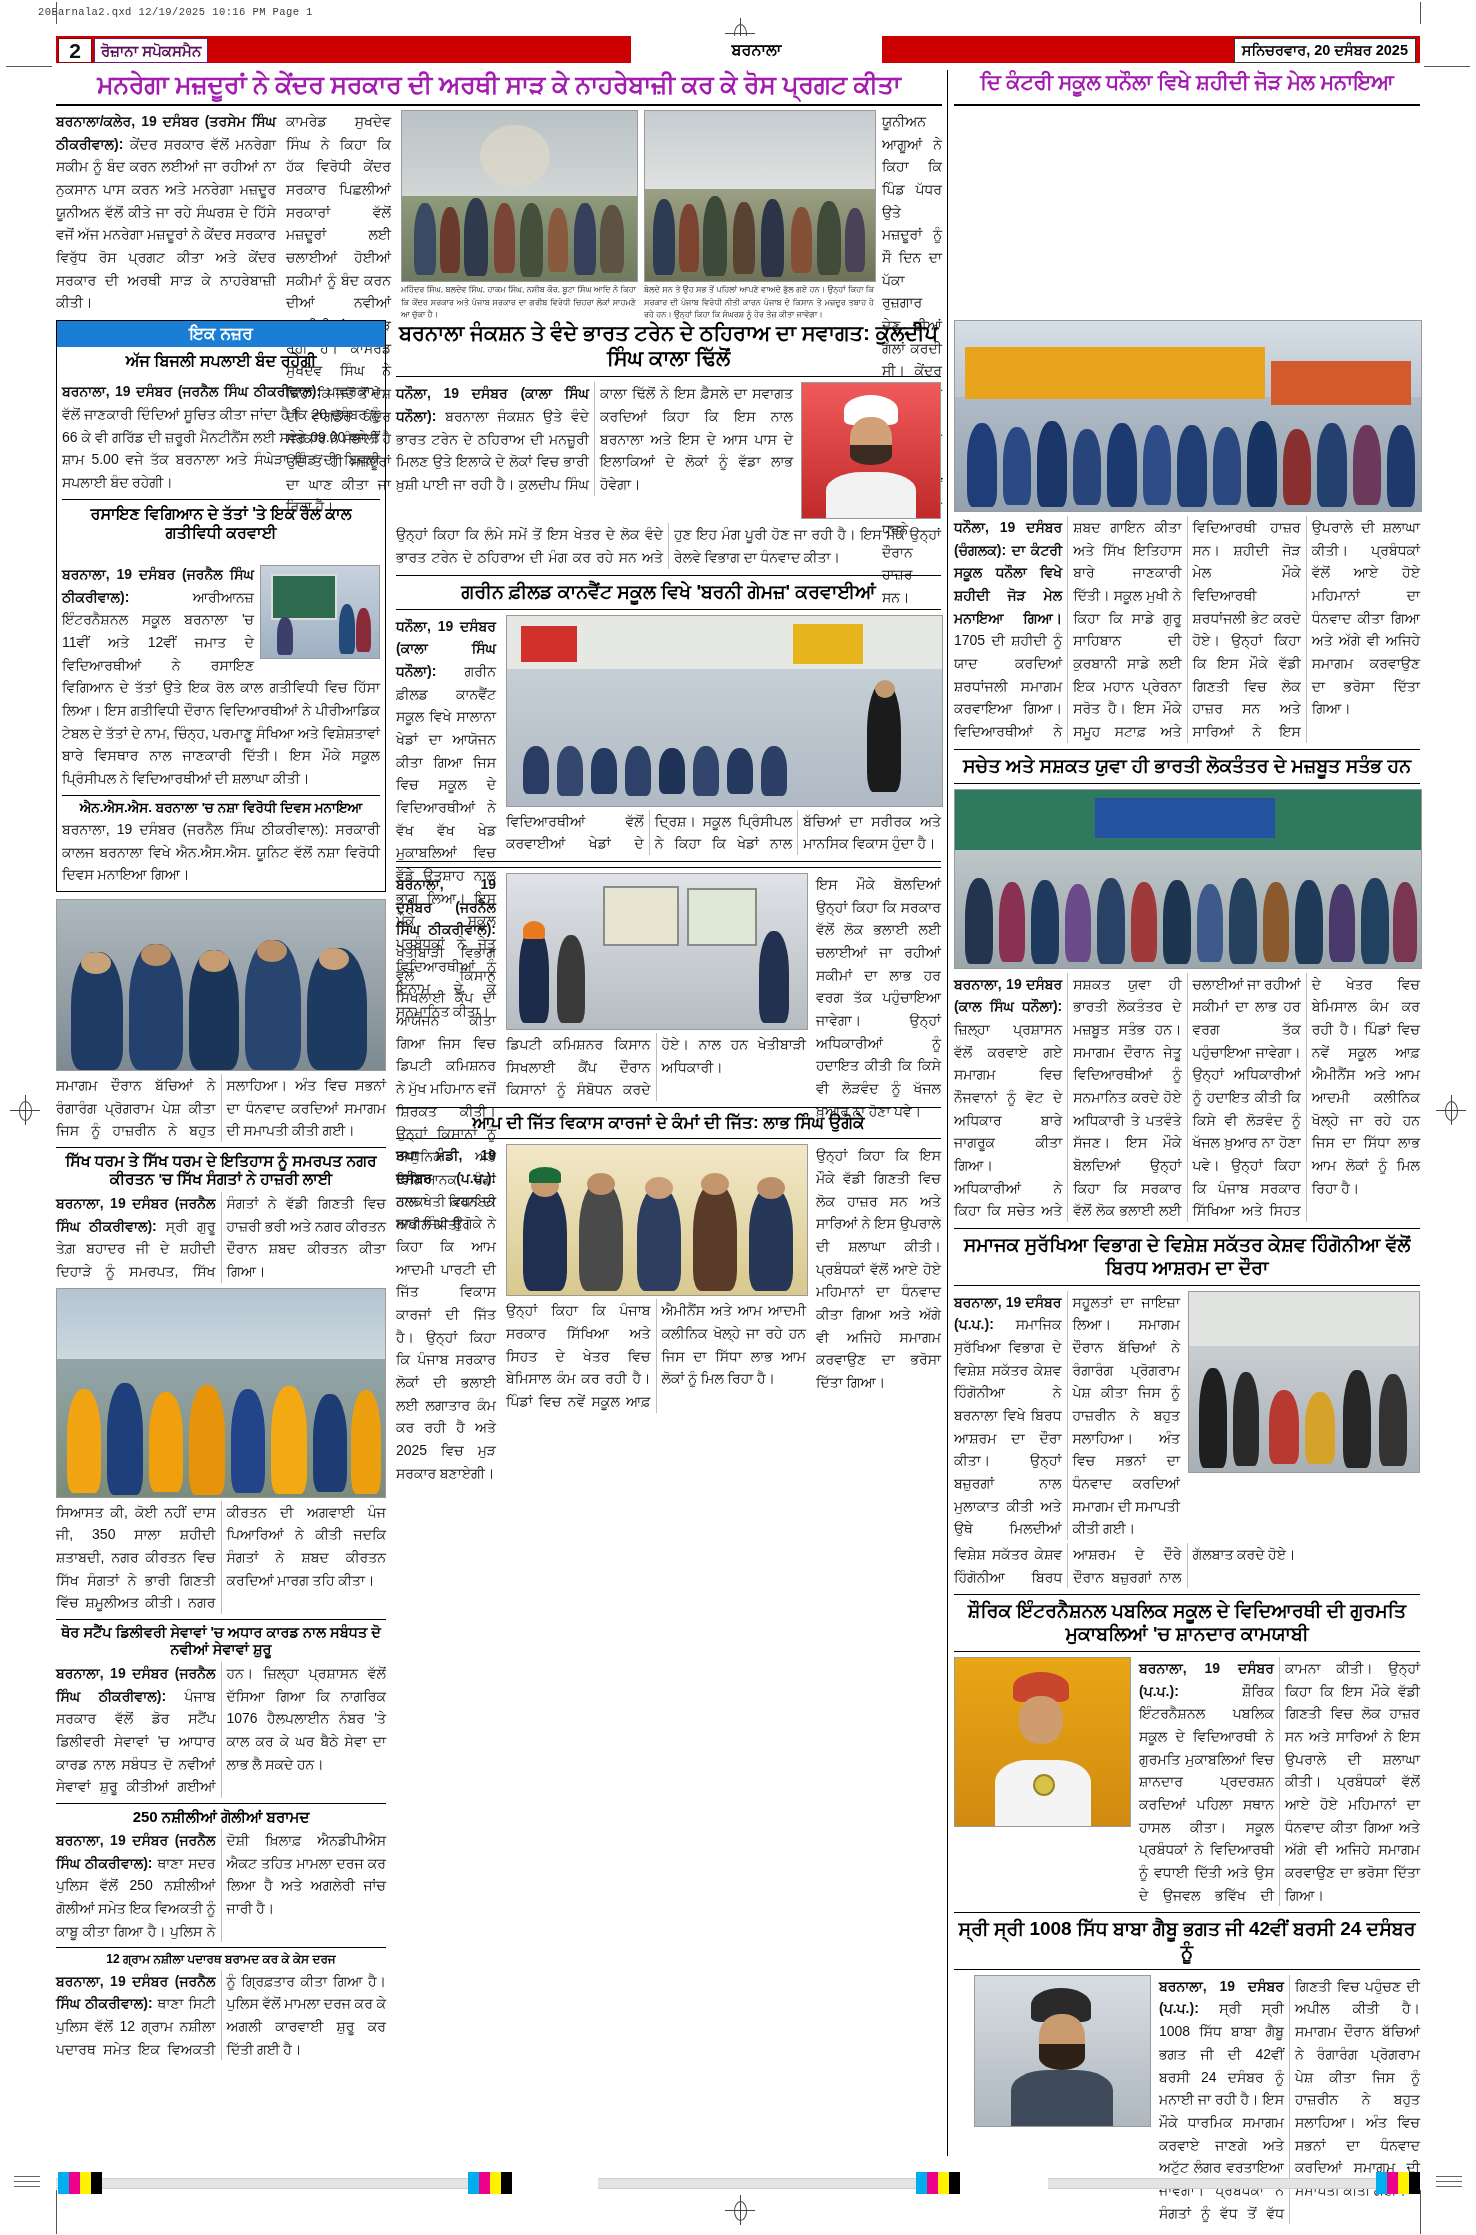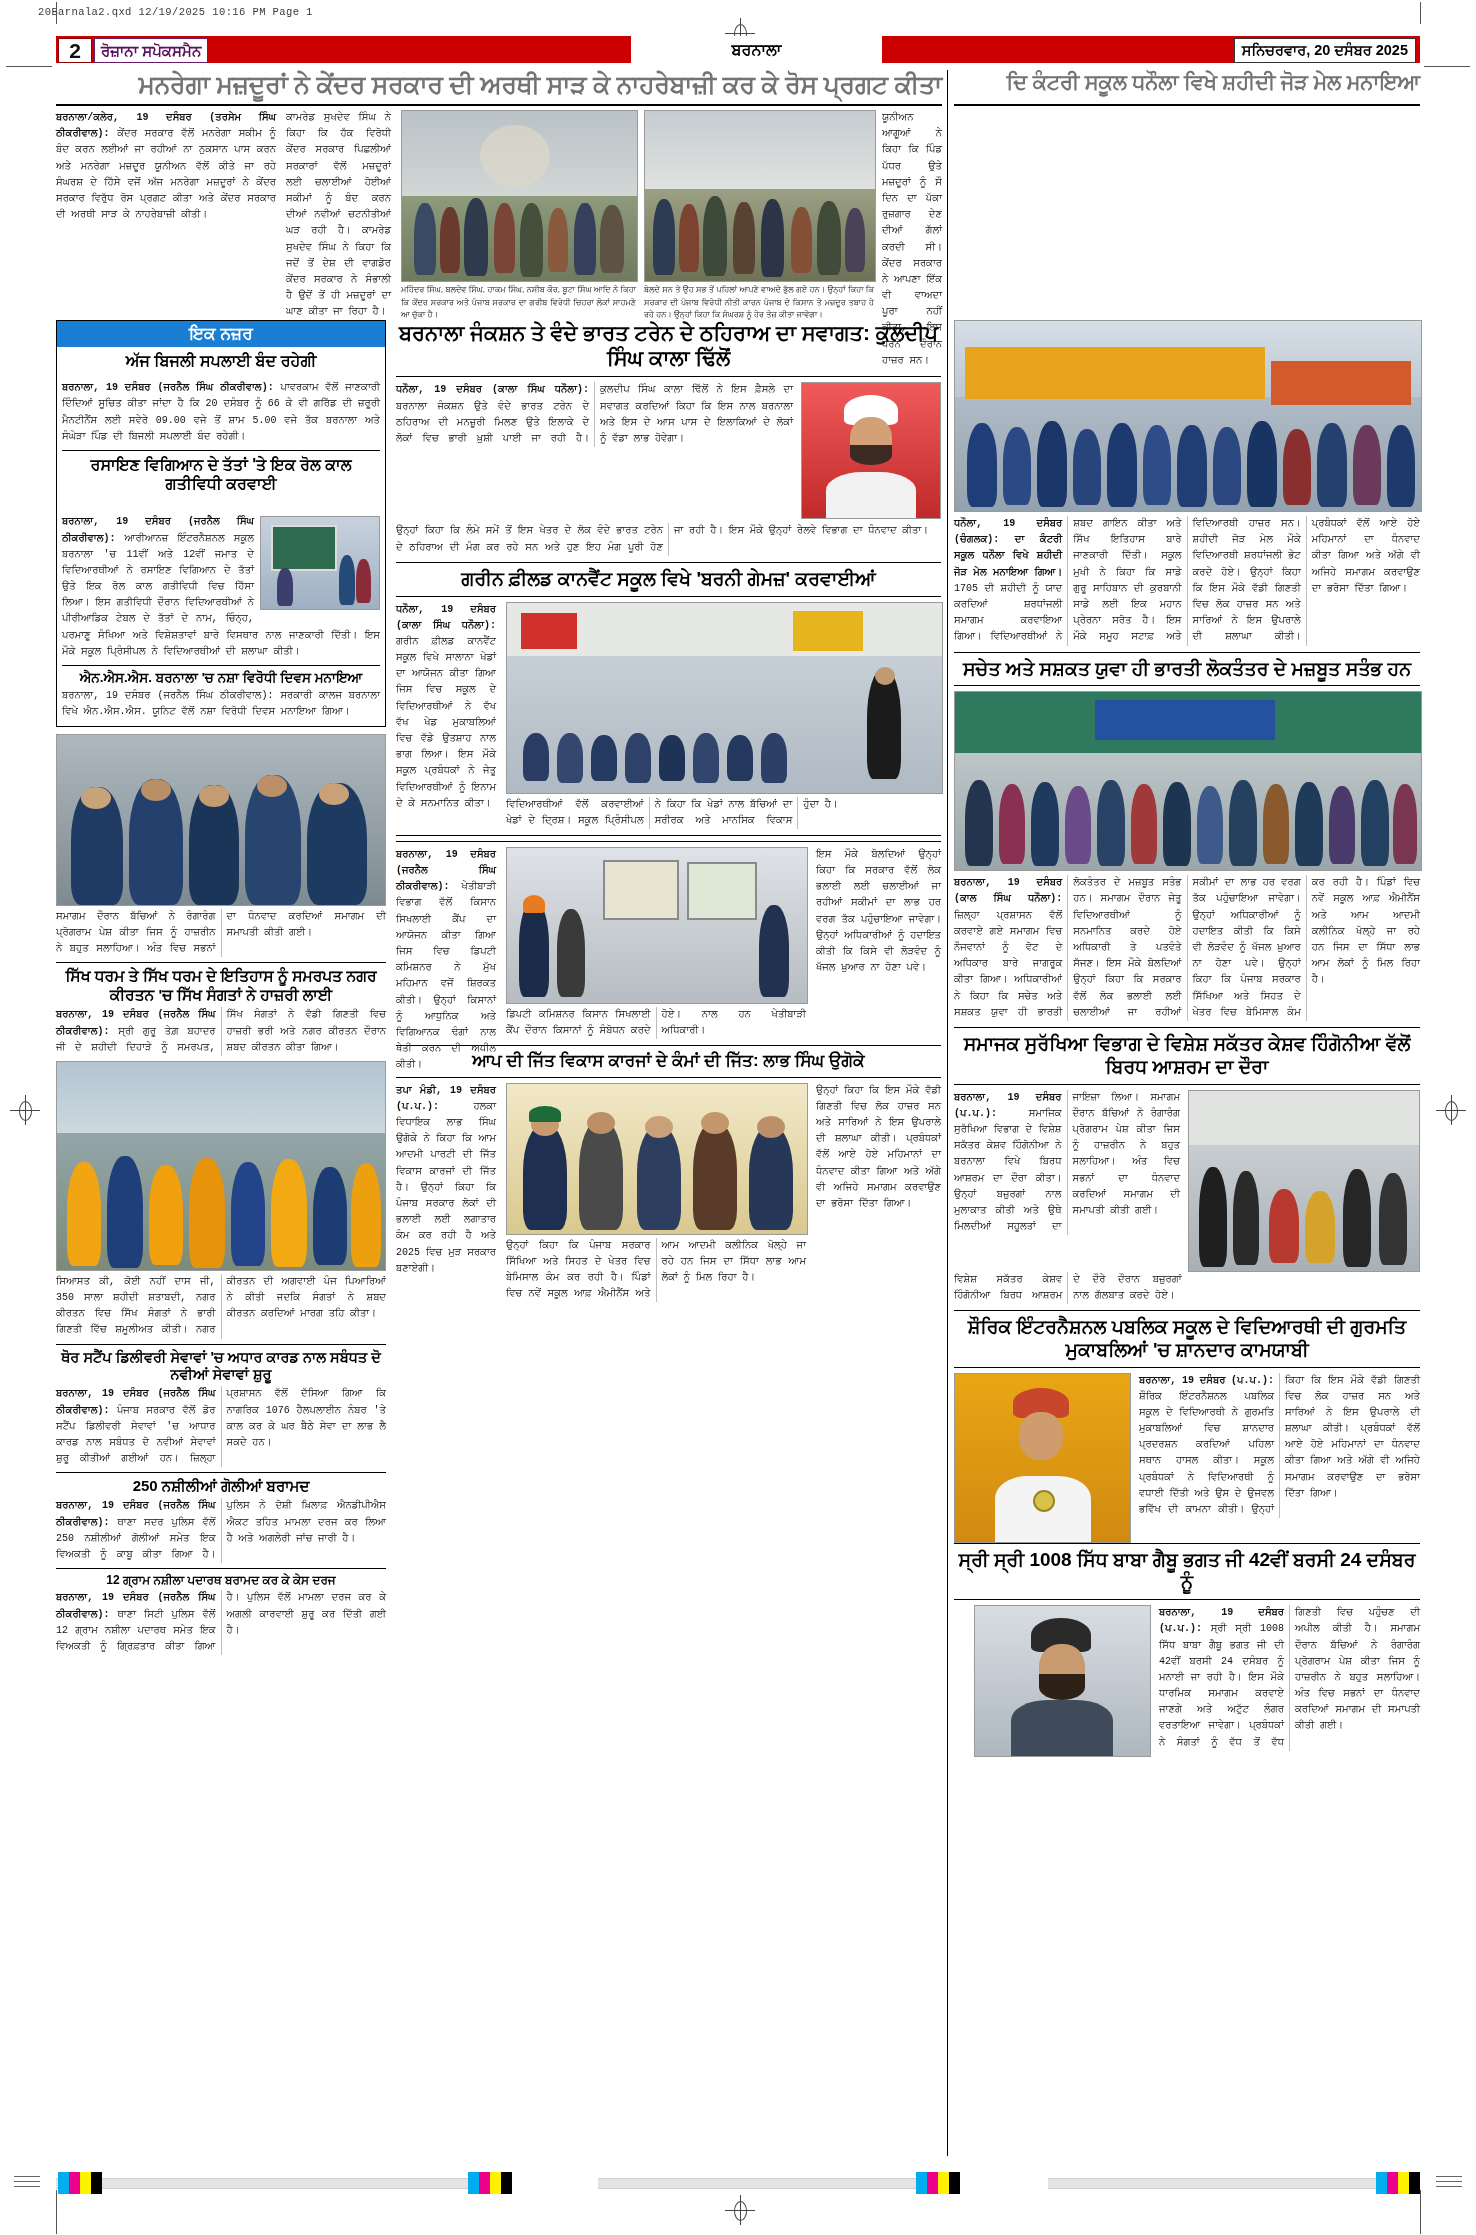--- a/index.html
+++ b/index.html
@@ -31,26 +31,26 @@
 
   
   .page{position:absolute;left:56px;top:70px;width:1364px;height:2086px;}
 
   
   .col{position:absolute;top:0;}
   .c-left{left:0;width:330px;}
   .c-mid{left:340px;width:660px;}
 
   
-  .hl1{font-size:25px;font-weight:bold;line-height:1.18;color:#737373;text-align:right;letter-spacing:-.2px;}
+  .hl1{font-size:25px;font-weight:bold;line-height:1.18;color:#a21caf;text-align:center;letter-spacing:-.2px;}
   .hl2{font-size:19.5px;font-weight:bold;line-height:1.2;color:#000;text-align:center;}
   .hl3{font-size:16px;font-weight:bold;line-height:1.2;color:#000;text-align:center;}
   .hl-sm{font-size:13.5px;font-weight:bold;line-height:1.2;color:#000;text-align:center;}
-  .body{font-size:10px;line-height:1.62;color:#111;text-align:justify;
-        -webkit-hyphens:auto;hyphens:auto;word-spacing:-.3px;font-family:Liberation Mono, monospace;}
+  .body{font-size:14px;line-height:1.62;color:#111;text-align:justify;
+        -webkit-hyphens:auto;hyphens:auto;word-spacing:-.3px;}
   .cap{font-size:8.1px;line-height:1.55;color:#111;text-align:justify;}
   .dateline{font-weight:bold;}
   .rule{border-top:1px solid #000;}
   .rule2{border-top:2px solid #000;}
   .vsep{position:absolute;top:0;bottom:0;width:1px;background:#000;}
 
   .cols2{column-count:2;column-gap:11px;column-rule:1px solid #bdbdbd;}
   .cols3{column-count:3;column-gap:11px;column-rule:1px solid #bdbdbd;}
   .cols4{column-count:4;column-gap:11px;column-rule:1px solid #bdbdbd;}
 

